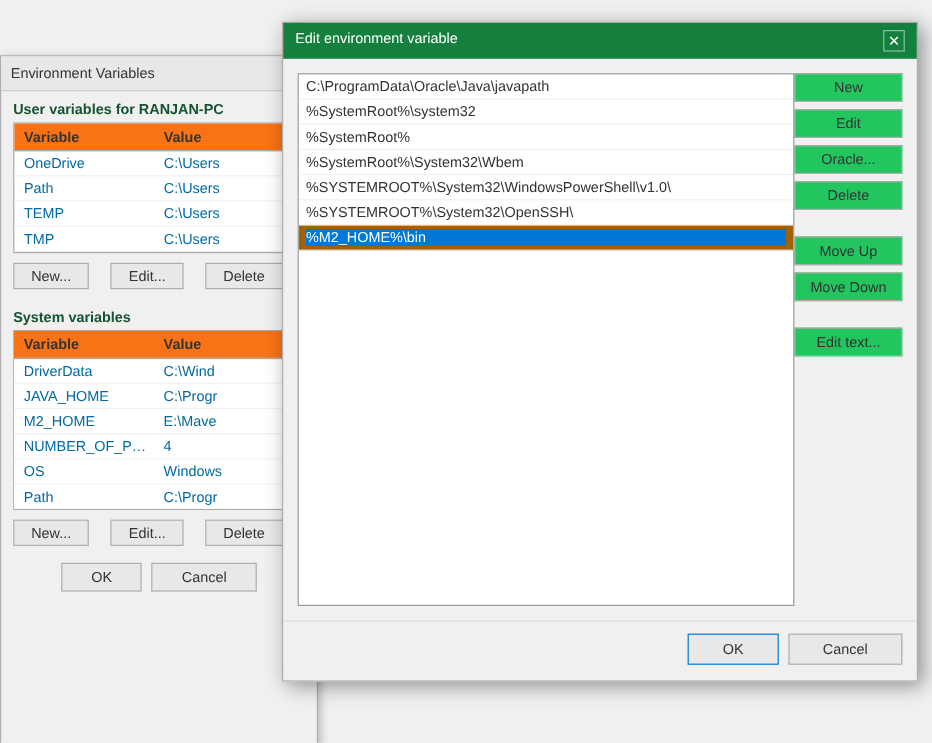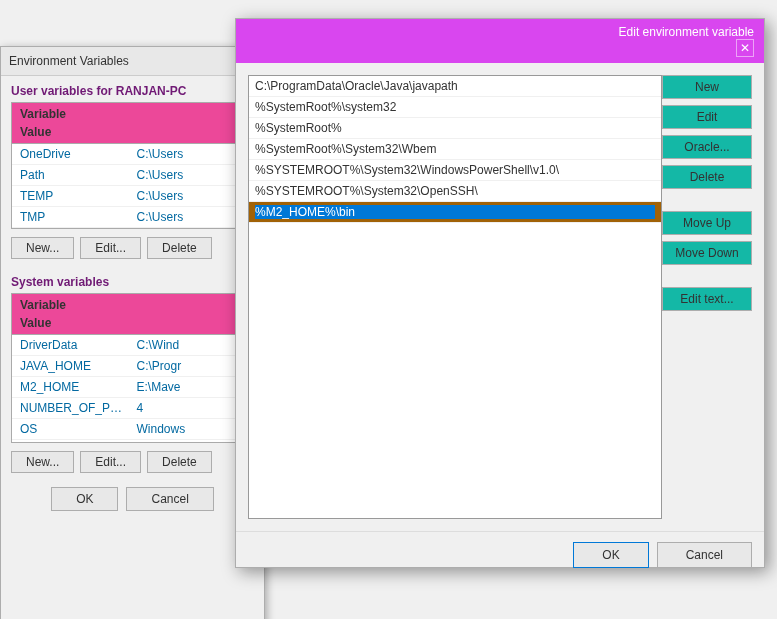--- a/index.html
+++ b/index.html
@@ -47,32 +47,32 @@
       justify-content: center;
       cursor: pointer;
       font-size: 10px;
       color: #333;
     }
 
     .env-section-title {
       padding: 8px 10px 4px;
       font-weight: bold;
       font-size: 12px;
-      color: #701a75;
+      color: #14532d;
     }
 
     .table-container {
       margin: 0 10px;
       border: 1px solid #aaa;
       background: white;
     }
     .table-header {
       display: grid;
-      grid-template-columns: 1fr;
-      background: #ec4899;
+      grid-template-columns: 1fr 1fr;
+      background: #f97316;
       border-bottom: 1px solid #aaa;
       padding: 2px 4px;
     }
     .table-header-cell {
       font-weight: bold;
       font-size: 12px;
       padding: 2px 4px;
       color: #333;
     }
     .table-row {
@@ -85,21 +85,21 @@
       font-size: 12px;
       padding: 2px 4px;
       color: #0369a1;
       white-space: nowrap;
       overflow: hidden;
       text-overflow: ellipsis;
     }
 
     .env-buttons {
       display: flex;
-      gap: 6px;
+      gap: 18px;
       padding: 8px 10px;
       justify-content: flex-start;
     }
     .env-btn {
       padding: 3px 14px;
       background: #e8e8e8;
       border: 1px solid #adadad;
       cursor: pointer;
       font-size: 12px;
       color: #333;
@@ -125,27 +125,26 @@
       position: absolute;
       top: 18px;
       left: 235px;
       width: 530px;
       height: 550px;
       background: #f0f0f0;
       border: 1px solid #adadad;
       box-shadow: 4px 4px 16px rgba(0,0,0,0.4);
     }
     .dialog-titlebar {
-      background: #d946ef;
+      background: #15803d;
       padding: 6px 10px;
       display: flex;
-      align-items: flex-end;
+      align-items: flex-start;
       justify-content: space-between;
       color: white;
-      flex-direction: column;
     }
     .dialog-title {
       font-size: 12px;
       color: white;
     }
     .dialog-close {
       width: 18px;
       height: 18px;
       display: flex;
       align-items: center;
@@ -201,21 +200,21 @@
     }
 
     .dialog-side-buttons {
       display: flex;
       flex-direction: column;
       gap: 6px;
       min-width: 90px;
     }
     .dialog-side-btn {
       padding: 4px 10px;
-      background: #14b8a6;
+      background: #22c55e;
       border: 1px solid #adadad;
       cursor: pointer;
       font-size: 12px;
       color: #333;
       text-align: center;
       white-space: nowrap;
     }
     .btn-spacer {
       height: 10px;
     }

